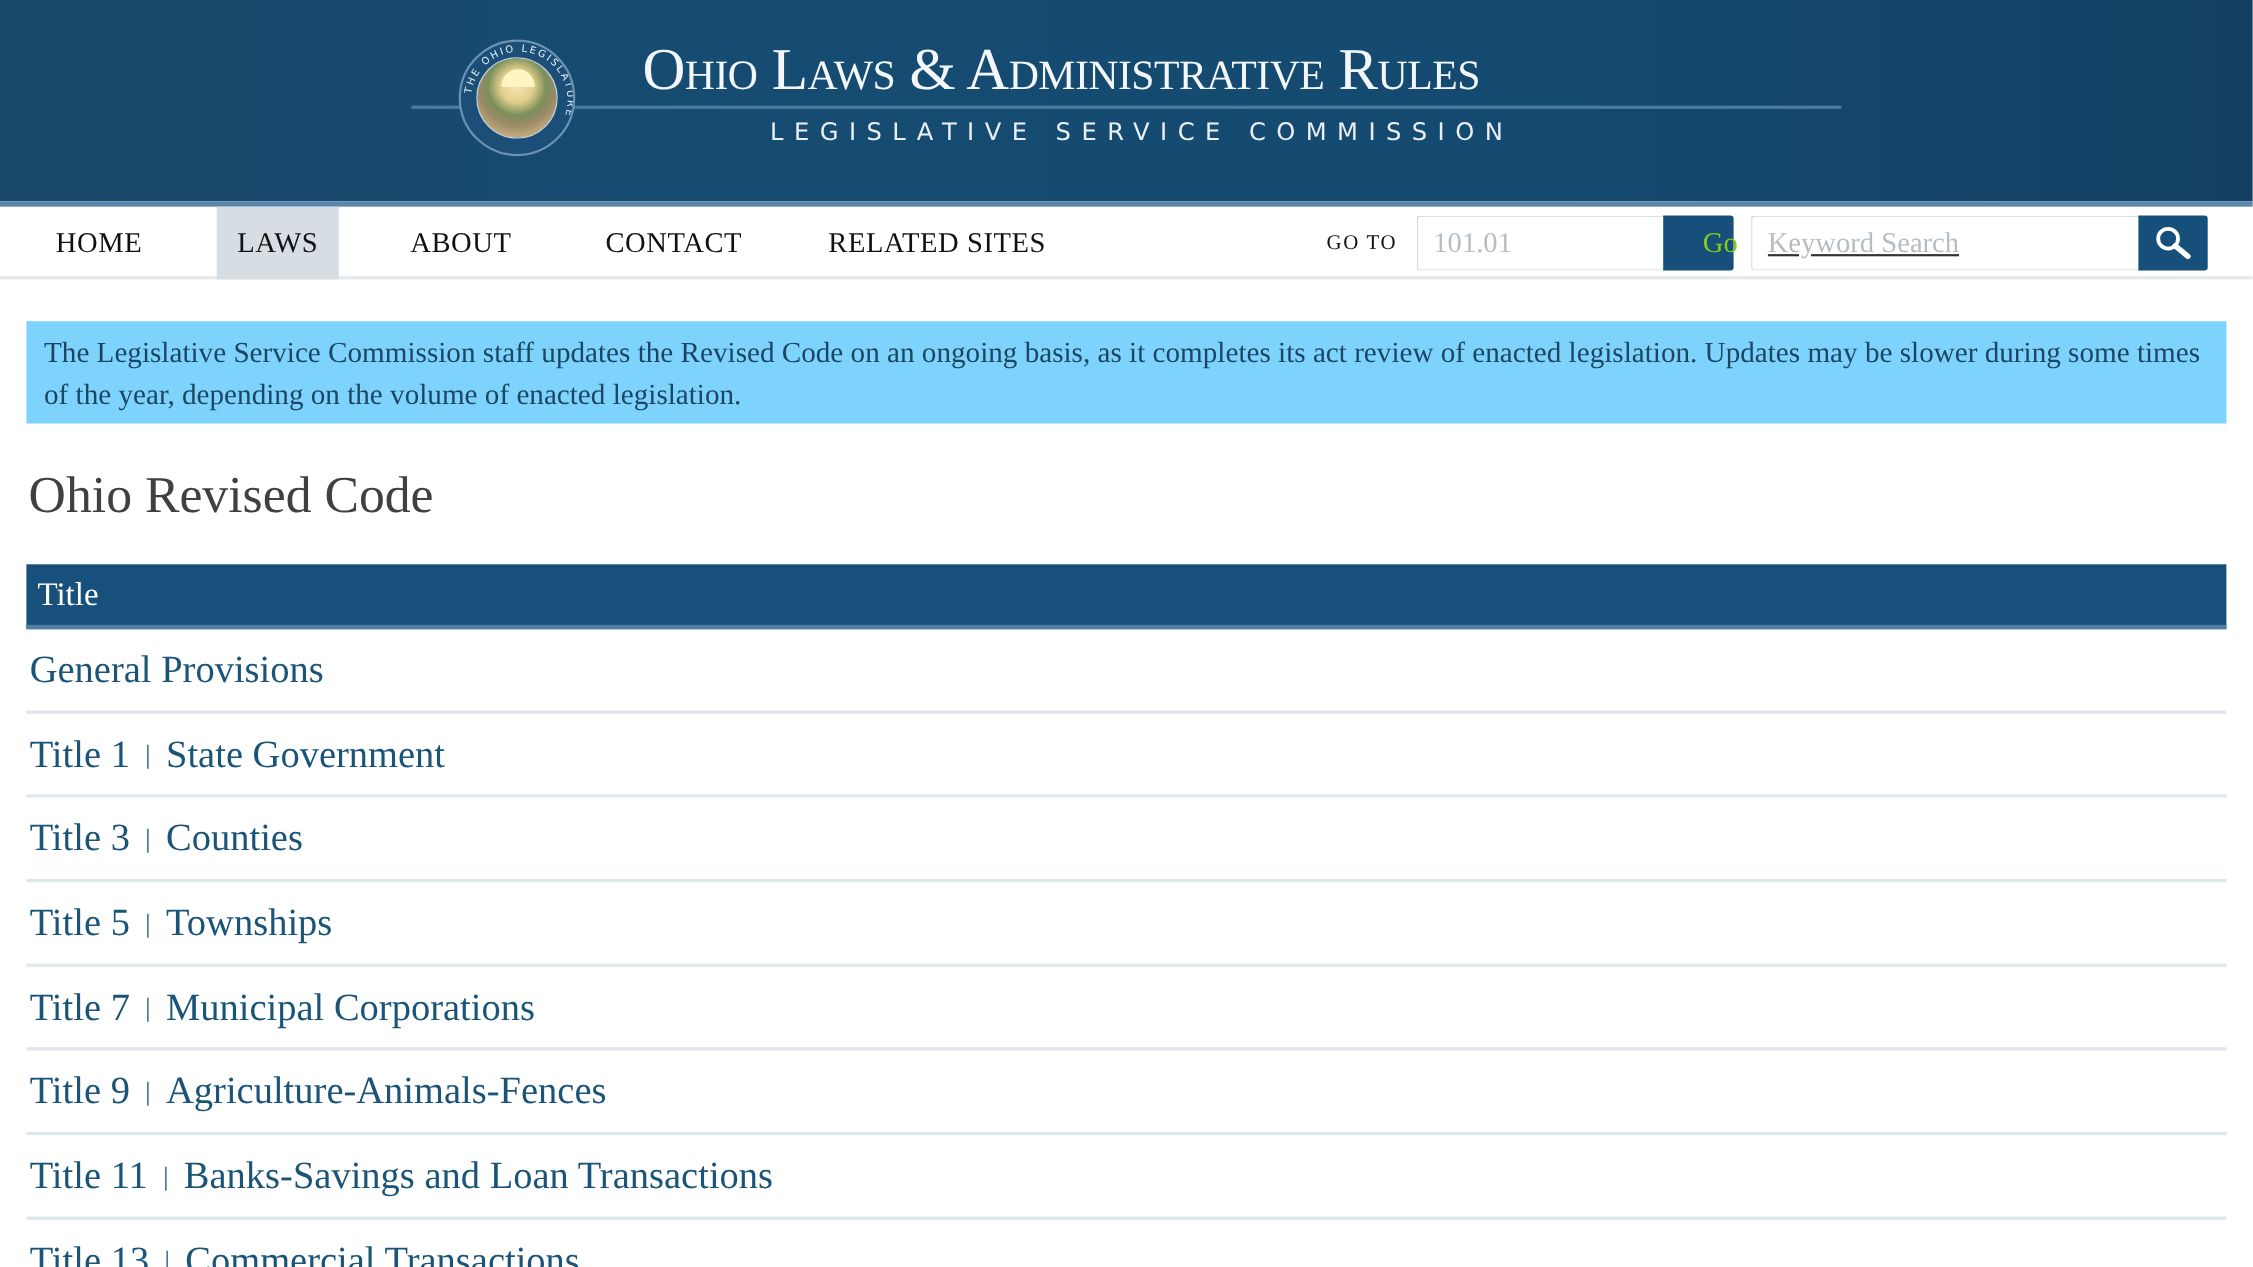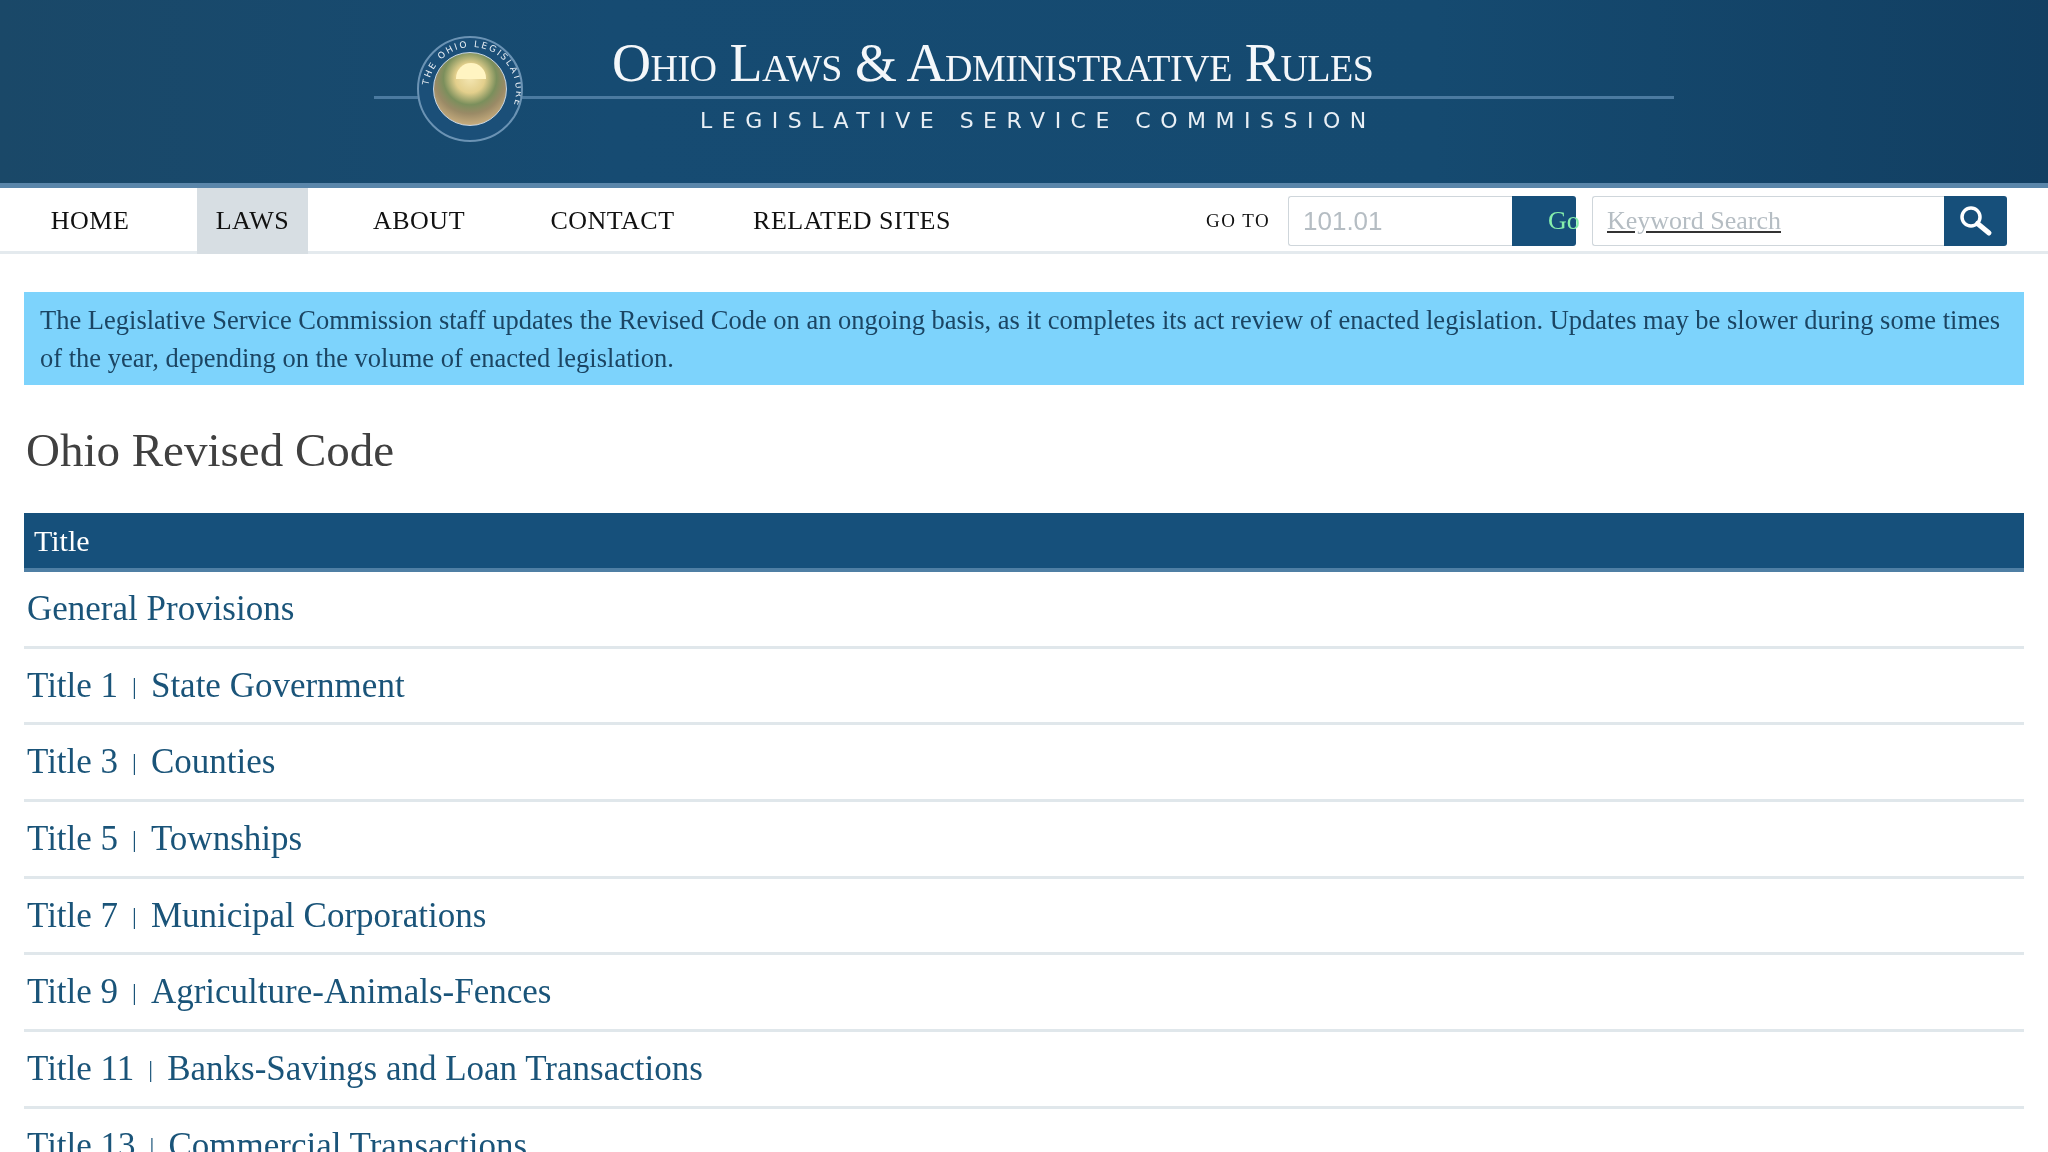--- a/index.html
+++ b/index.html
@@ -30,21 +30,21 @@
     position: absolute; left: 22px; top: 10px; width: 30px; height: 16px;
     border-radius: 30px 30px 0 0; background: #fff4c2;
   }
   .seal-text {
     position: absolute; left: 0; top: 0; width: 106px; height: 106px;
   }
   .banner-title {
     position: absolute; left: 584px; top: 28px;
     font-family: "Liberation Serif", "DejaVu Serif", serif;
     font-size: 54px; color: #f4f7fa; letter-spacing: -0.5px; white-space: nowrap;
-    font-variant: small-caps; line-height: 70px; margin-left: 28px;
+    font-variant: small-caps; line-height: 70px;
   }
   .banner-subtitle {
     position: absolute; left: 700px; top: 108px;
     font-family: "DejaVu Sans", "Liberation Sans", sans-serif;
     font-size: 22px; color: #e9eff5; letter-spacing: 9.5px; white-space: nowrap;
   }
   .banner-stripe {
     position: absolute; left: 0; top: 183px; width: 2048px; height: 5px;
     background: #5a86aa;
   }
@@ -62,27 +62,27 @@
   }
   .nav-item.active { background: #d7dee3; }
   .goto-label {
     position: absolute; left: 1206px; top: 0; height: 78px; line-height: 66px;
     font-family: "Liberation Serif", "DejaVu Serif", serif;
     font-size: 19px; letter-spacing: 1.5px; color: #111;
   }
   .goto-input {
     position: absolute; left: 1288px; top: 8px; width: 228px; height: 50px;
     border: 1px solid #cfd6db; border-right: none; border-radius: 3px 0 0 3px;
-    font-family: Liberation Sans, sans-serif; font-size: 26px;
+    font-family: Liberation Serif, serif; font-size: 26px;
     padding-left: 14px; color: #333; background: #fff; outline: none;
   }
   .goto-input::placeholder { color: #b5bdc3; }
   .go-btn {
     position: absolute; left: 1512px; top: 8px; width: 64px; height: 50px;
-    background: #164f7a; color: #86efac; border: none; border-radius: 0 3px 3px 0;
+    background: #164f7a; color: #84cc16; border: none; border-radius: 0 3px 3px 0;
     font-family: "Liberation Serif", "DejaVu Serif", serif; font-size: 26px; cursor: pointer; padding-left: 36px;
   }
   .kw-input {
     position: absolute; left: 1592px; top: 8px; width: 356px; height: 50px;
     border: 1px solid #cfd6db; border-right: none; border-radius: 3px 0 0 3px;
     font-family: "Liberation Serif", "DejaVu Serif", serif; font-size: 26px;
     padding-left: 14px; color: #333; background: #fff; outline: none; text-decoration: underline;
   }
   .kw-input::placeholder { color: #b5bdc3; }
   .search-btn {

